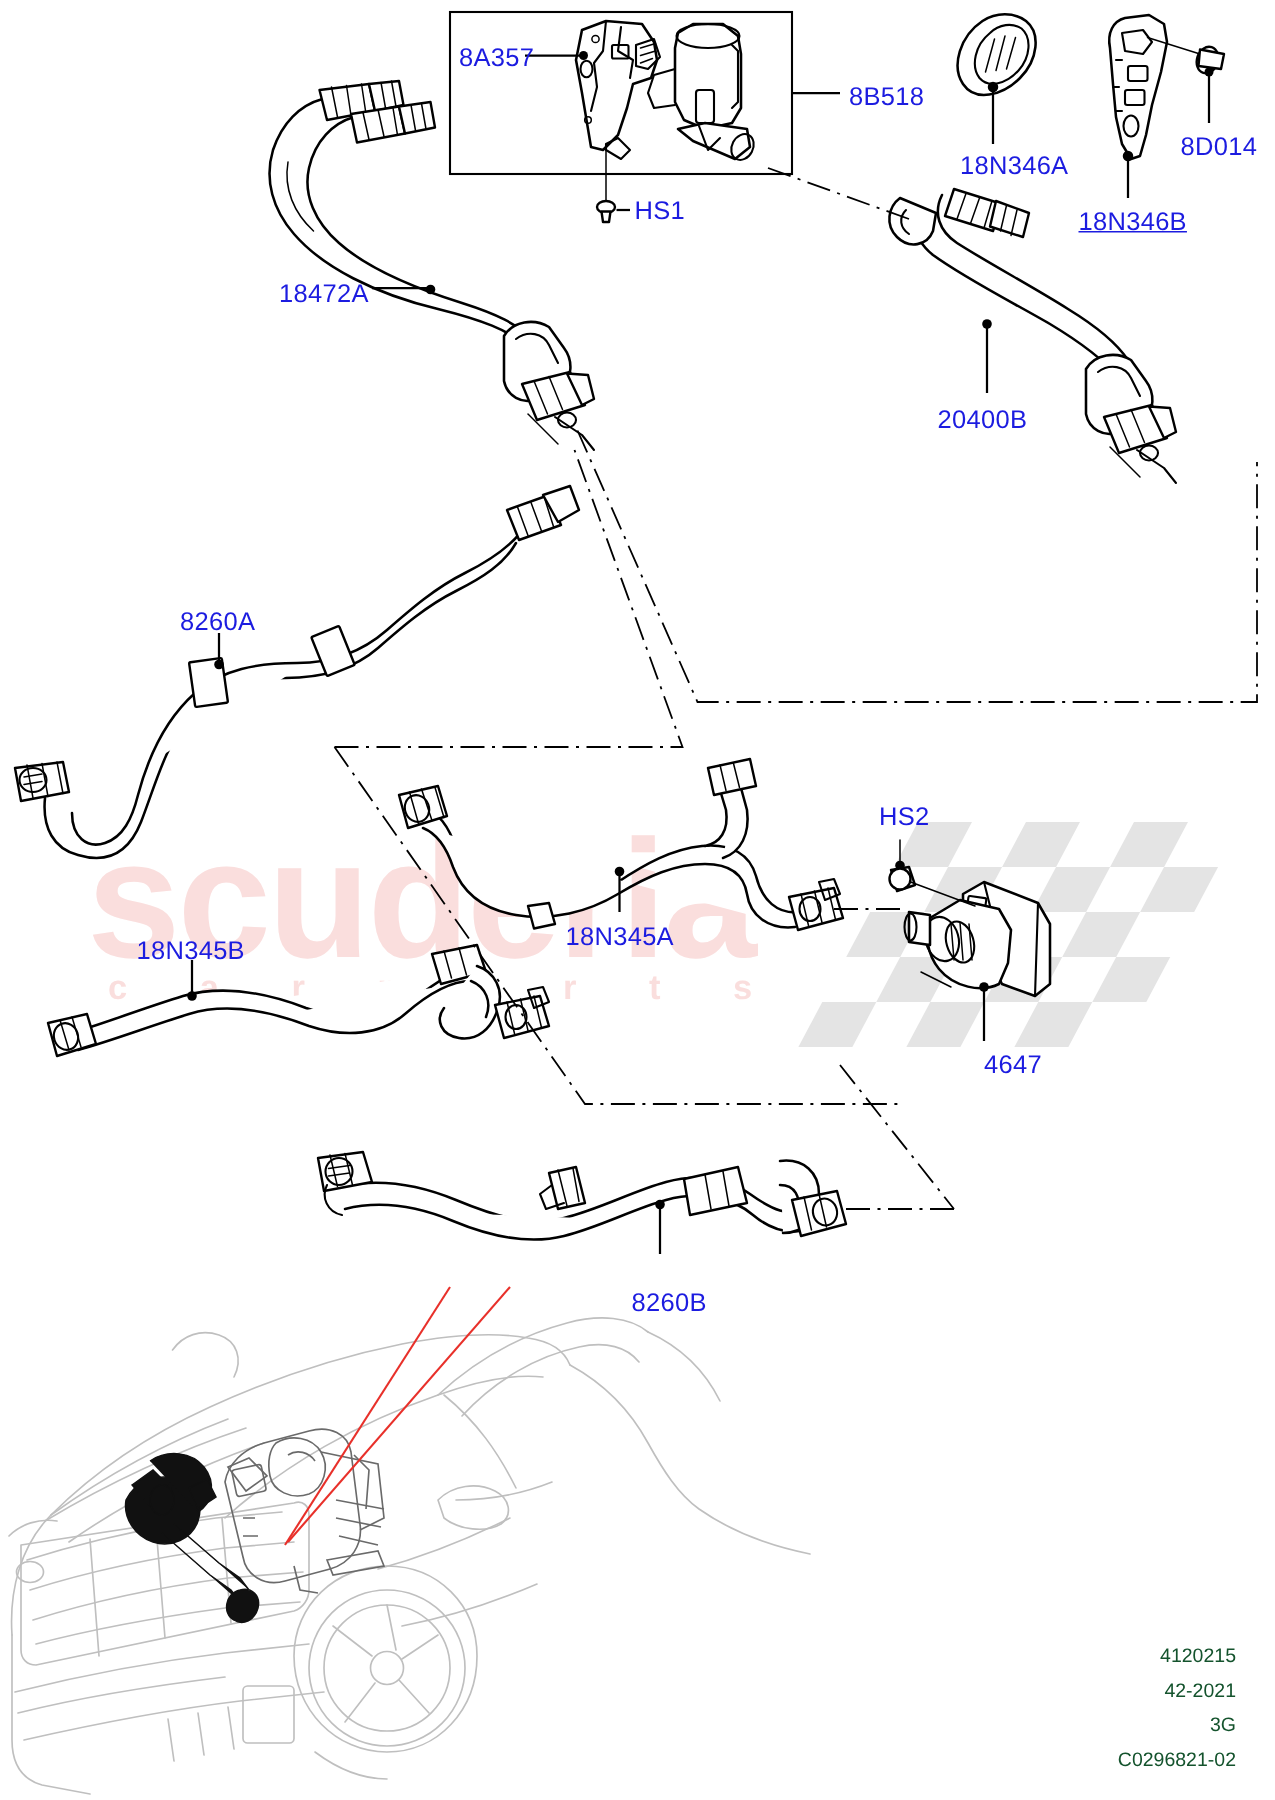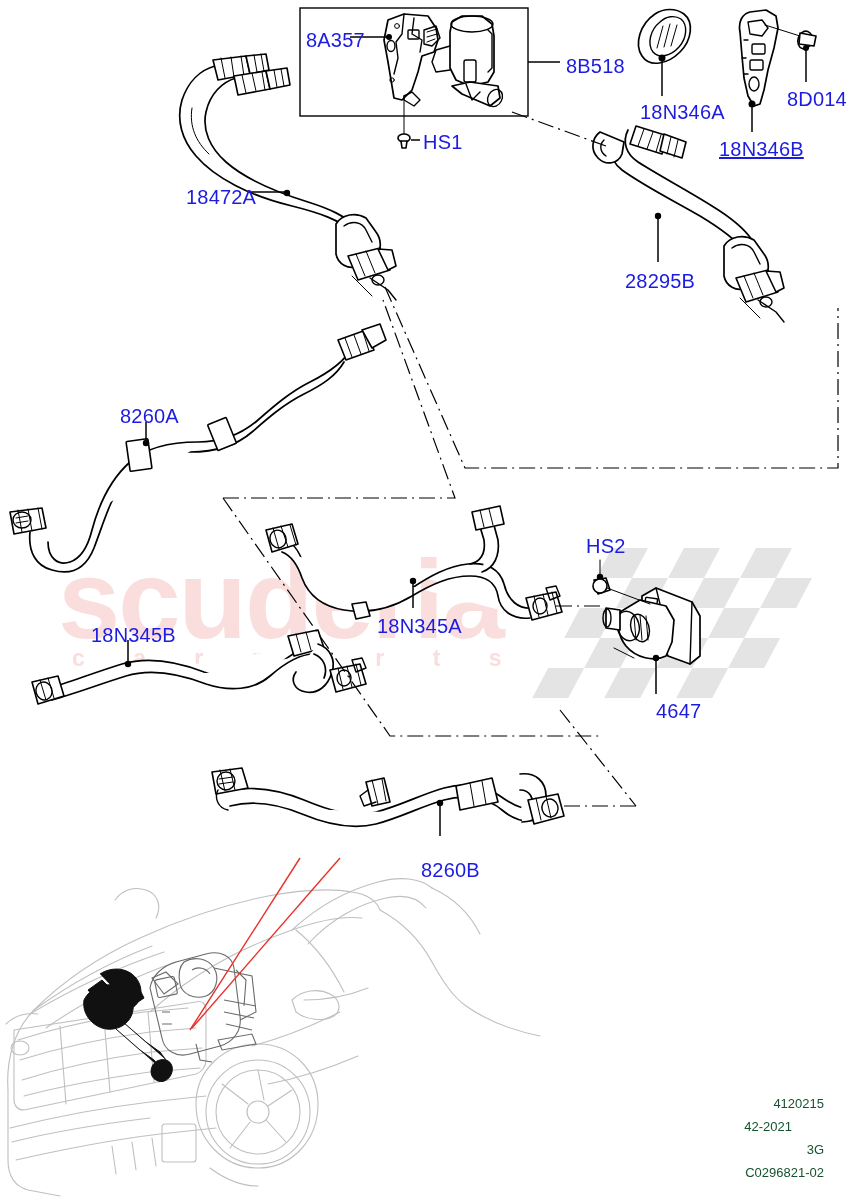--- a/index.html
+++ b/index.html
@@ -1,21 +1,21 @@
 <!DOCTYPE html>
 <html><head>
 <meta charset="utf-8">
 <title>Parts Diagram</title>
 <style>
   html,body{margin:0;padding:0;background:#fff;}
   body{width:850px;height:1200px;position:relative;overflow:hidden;
        font-family:"Liberation Sans","DejaVu Sans",sans-serif;}
   #stage{position:absolute;left:0;top:0;width:850px;height:1200px;}
   svg.layer{position:absolute;left:0;top:0;width:850px;height:1200px;overflow:visible;}
-  .lbl{position:absolute;color:#1c1ce0;font-size:20px;font-weight:400;
+  .lbl{position:absolute;color:#1c1ce0;font-size:17px;font-weight:400;
        letter-spacing:.2px;white-space:nowrap;font-family:"Liberation Sans",sans-serif;}
   .foot{position:absolute;color:#14532d;font-size:13px;white-space:nowrap;
         font-family:"Liberation Sans",sans-serif;text-align:right;}
   .wm{position:absolute;color:#fadedd;font-weight:bold;white-space:nowrap;
       font-family:"Liberation Sans",sans-serif;user-select:none;}
   .wm-main{font-size:112px;letter-spacing:-2px;}
   .wm-sub{font-size:23px;letter-spacing:21px;}
 </style>
 </head>
 <body>
@@ -501,26 +501,26 @@
     </g>
   </svg>
 
   <div class="lbl" style="left:306px;top:29px;">8A357</div>
   <div class="lbl" style="left:566px;top:55px;">8B518</div>
   <div class="lbl" style="left:423px;top:131px;">HS1</div>
   <div class="lbl" style="left:640px;top:101px;text-align:right;">18N346A</div>
   <div class="lbl" style="left:787px;top:88px;">8D014</div>
   <div class="lbl" style="left:719px;top:138px;text-decoration:underline;">18N346B</div>
   <div class="lbl" style="left:186px;top:186px;">18472A</div>
-  <div class="lbl" style="left:625px;top:270px;">28295B</div>
+  <div class="lbl" style="left:625px;top:270px;">20400B</div>
   <div class="lbl" style="left:120px;top:405px;">8260A</div>
   <div class="lbl" style="left:586px;top:535px;">HS2</div>
   <div class="lbl" style="left:377px;top:615px;text-align:center;">18N345A</div>
   <div class="lbl" style="left:91px;top:624px;">18N345B</div>
   <div class="lbl" style="left:656px;top:700px;">4647</div>
   <div class="lbl" style="left:421px;top:843px;margin-top:16px;">8260B</div>
 
   <div class="foot" style="left:644px;top:1096px;width:180px;">4120215</div>
-  <div class="foot" style="left:612px;top:1119px;width:180px;">42-2021</div>
+  <div class="foot" style="left:644px;top:1119px;width:180px;">42-2021</div>
   <div class="foot" style="left:644px;top:1142px;width:180px;">3G</div>
   <div class="foot" style="left:644px;top:1165px;width:180px;">C0296821-02</div>
 
 </div>
 
 </body></html>

